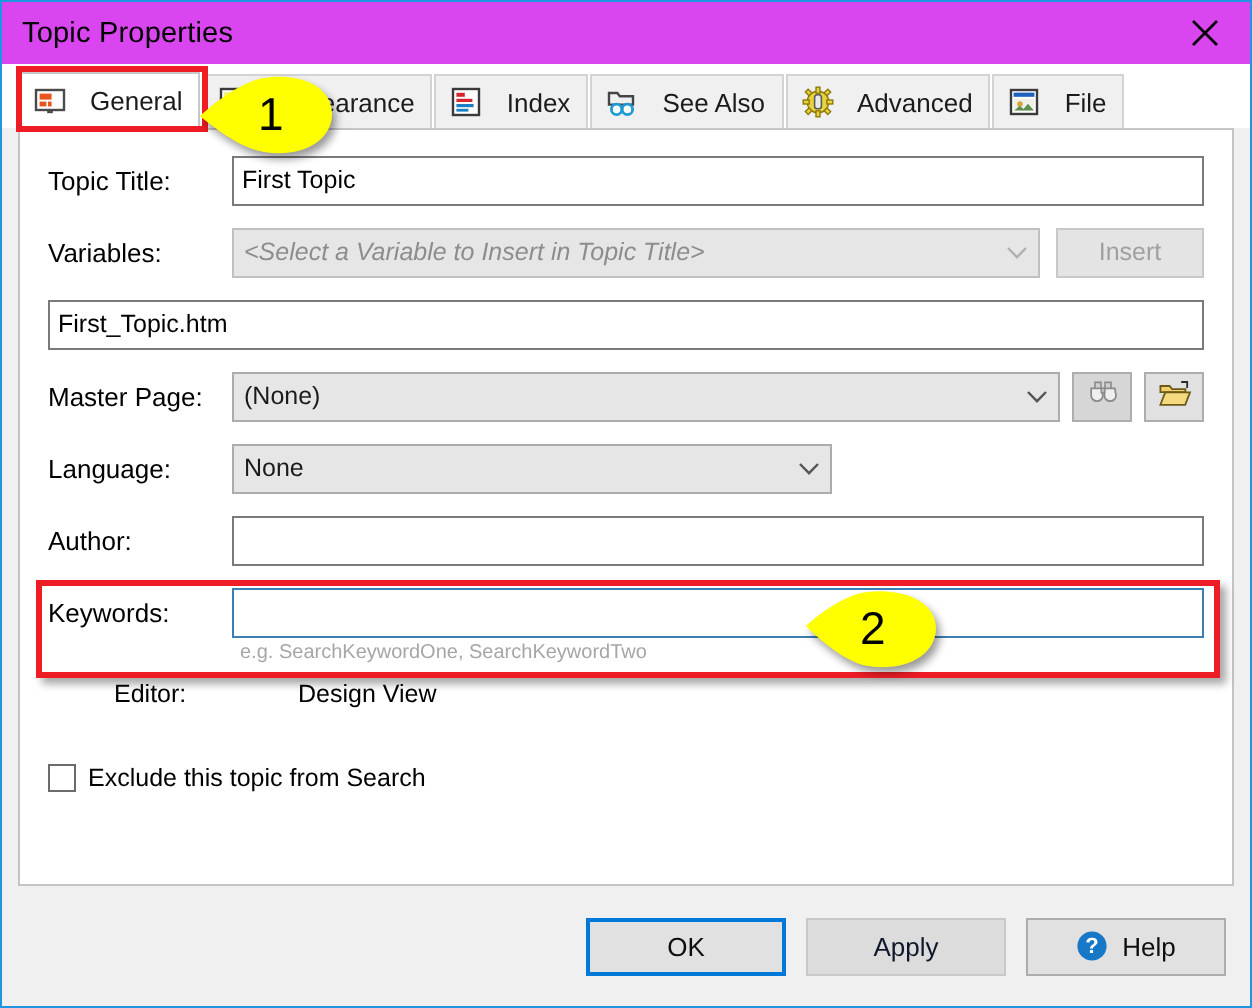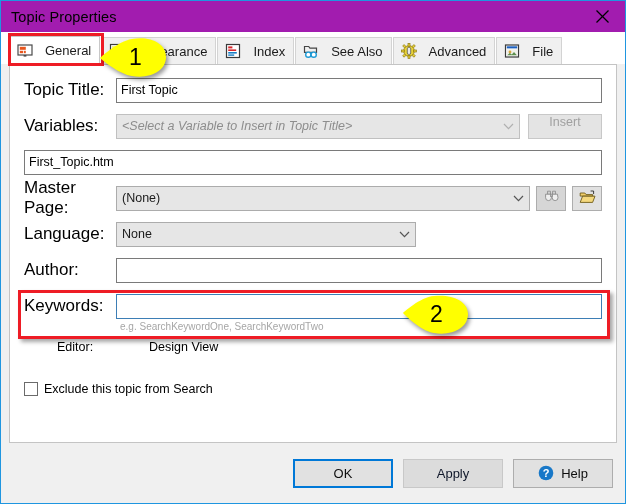--- a/index.html
+++ b/index.html
@@ -26,21 +26,21 @@
     box-sizing: border-box;
     border: 1px solid #1f96e0;
     background: #f0f0f0;
     display: flex;
     flex-direction: column;
   }
 
   
   .titlebar {
     height: 31px;
-    background: #a21caf;
+    background: #d946ef;
     display: flex;
     align-items: center;
     flex: 0 0 auto;
     position: relative;
   }
   .title-text {
     font-size: 14.5px;
     color: #000000;
     padding-left: 10px;
     letter-spacing: .1px;
@@ -109,21 +109,21 @@
 
   .row {
     display: flex;
     align-items: center;
     height: 26px;
     margin-bottom: 10px;
   }
   .row .lbl {
     width: 92px;
     flex: 0 0 92px;
-    font-size: 17px;
+    font-size: 13px;
     color: #000;
   }
 
   input.txt {
     flex: 1 1 auto;
     height: 25px;
     box-sizing: border-box;
     border: 1px solid #7a7a7a;
     background: #ffffff;
     font-family: "Liberation Sans", sans-serif;
@@ -168,21 +168,21 @@
     cursor: pointer;
     flex: 0 0 auto;
   }
   .btn-insert {
     width: 74px; height: 25px;
     margin-left: 8px;
     border: 1px solid #c8c8c8;
     background: #e4e4e4;
     color: #a0a0a0;
     font-size: 12.5px;
-    display: flex; align-items: flex-start; justify-content: center;
+    display: flex; align-items: center; justify-content: center;
     box-sizing: border-box;
     flex: 0 0 auto;
   }
 
   .hint {
     font-size: 10px;
     color: #a6a6a6;
     margin: 2px 0 0 96px;
   }
 

